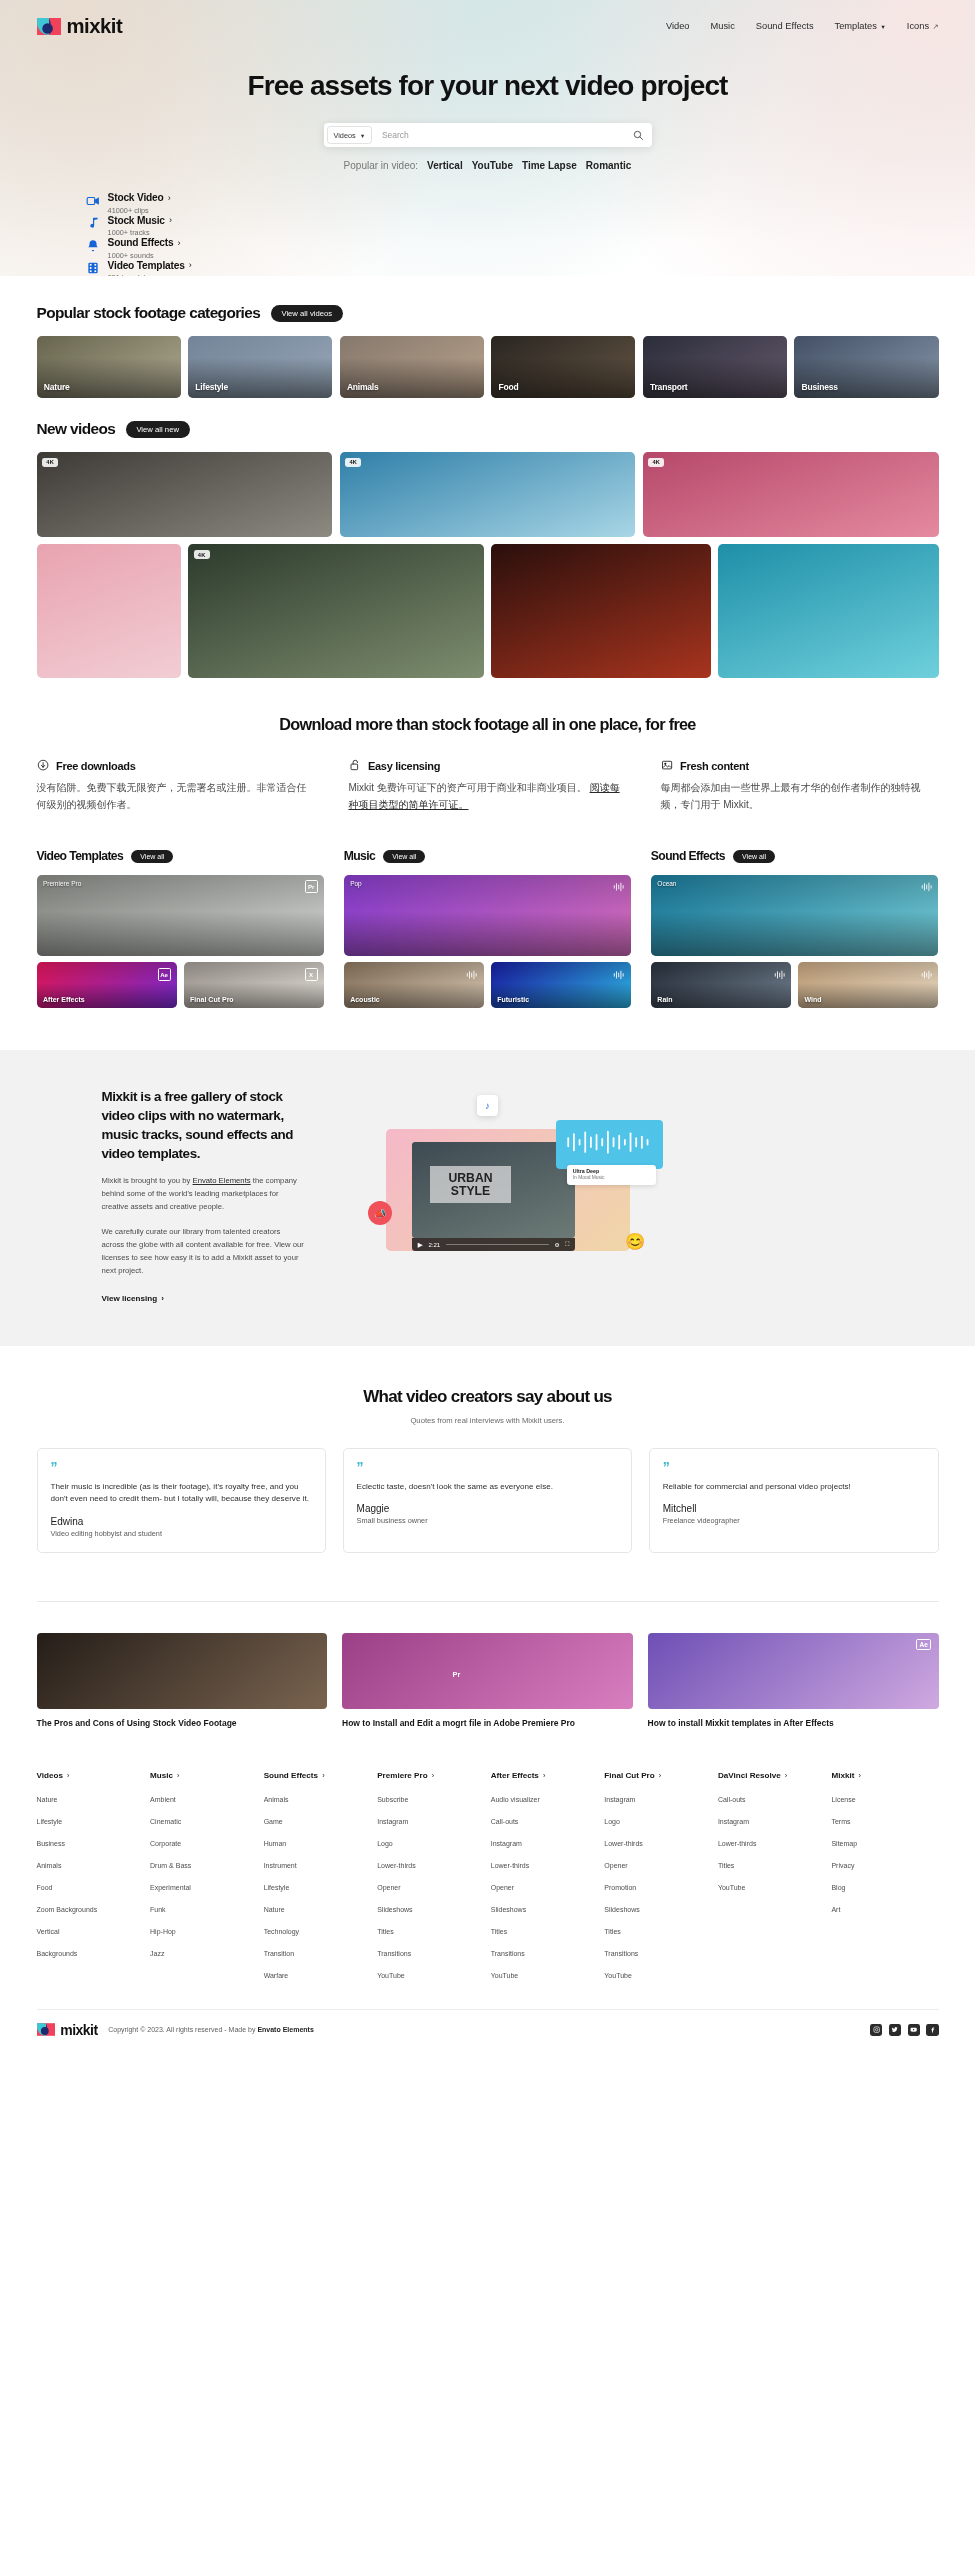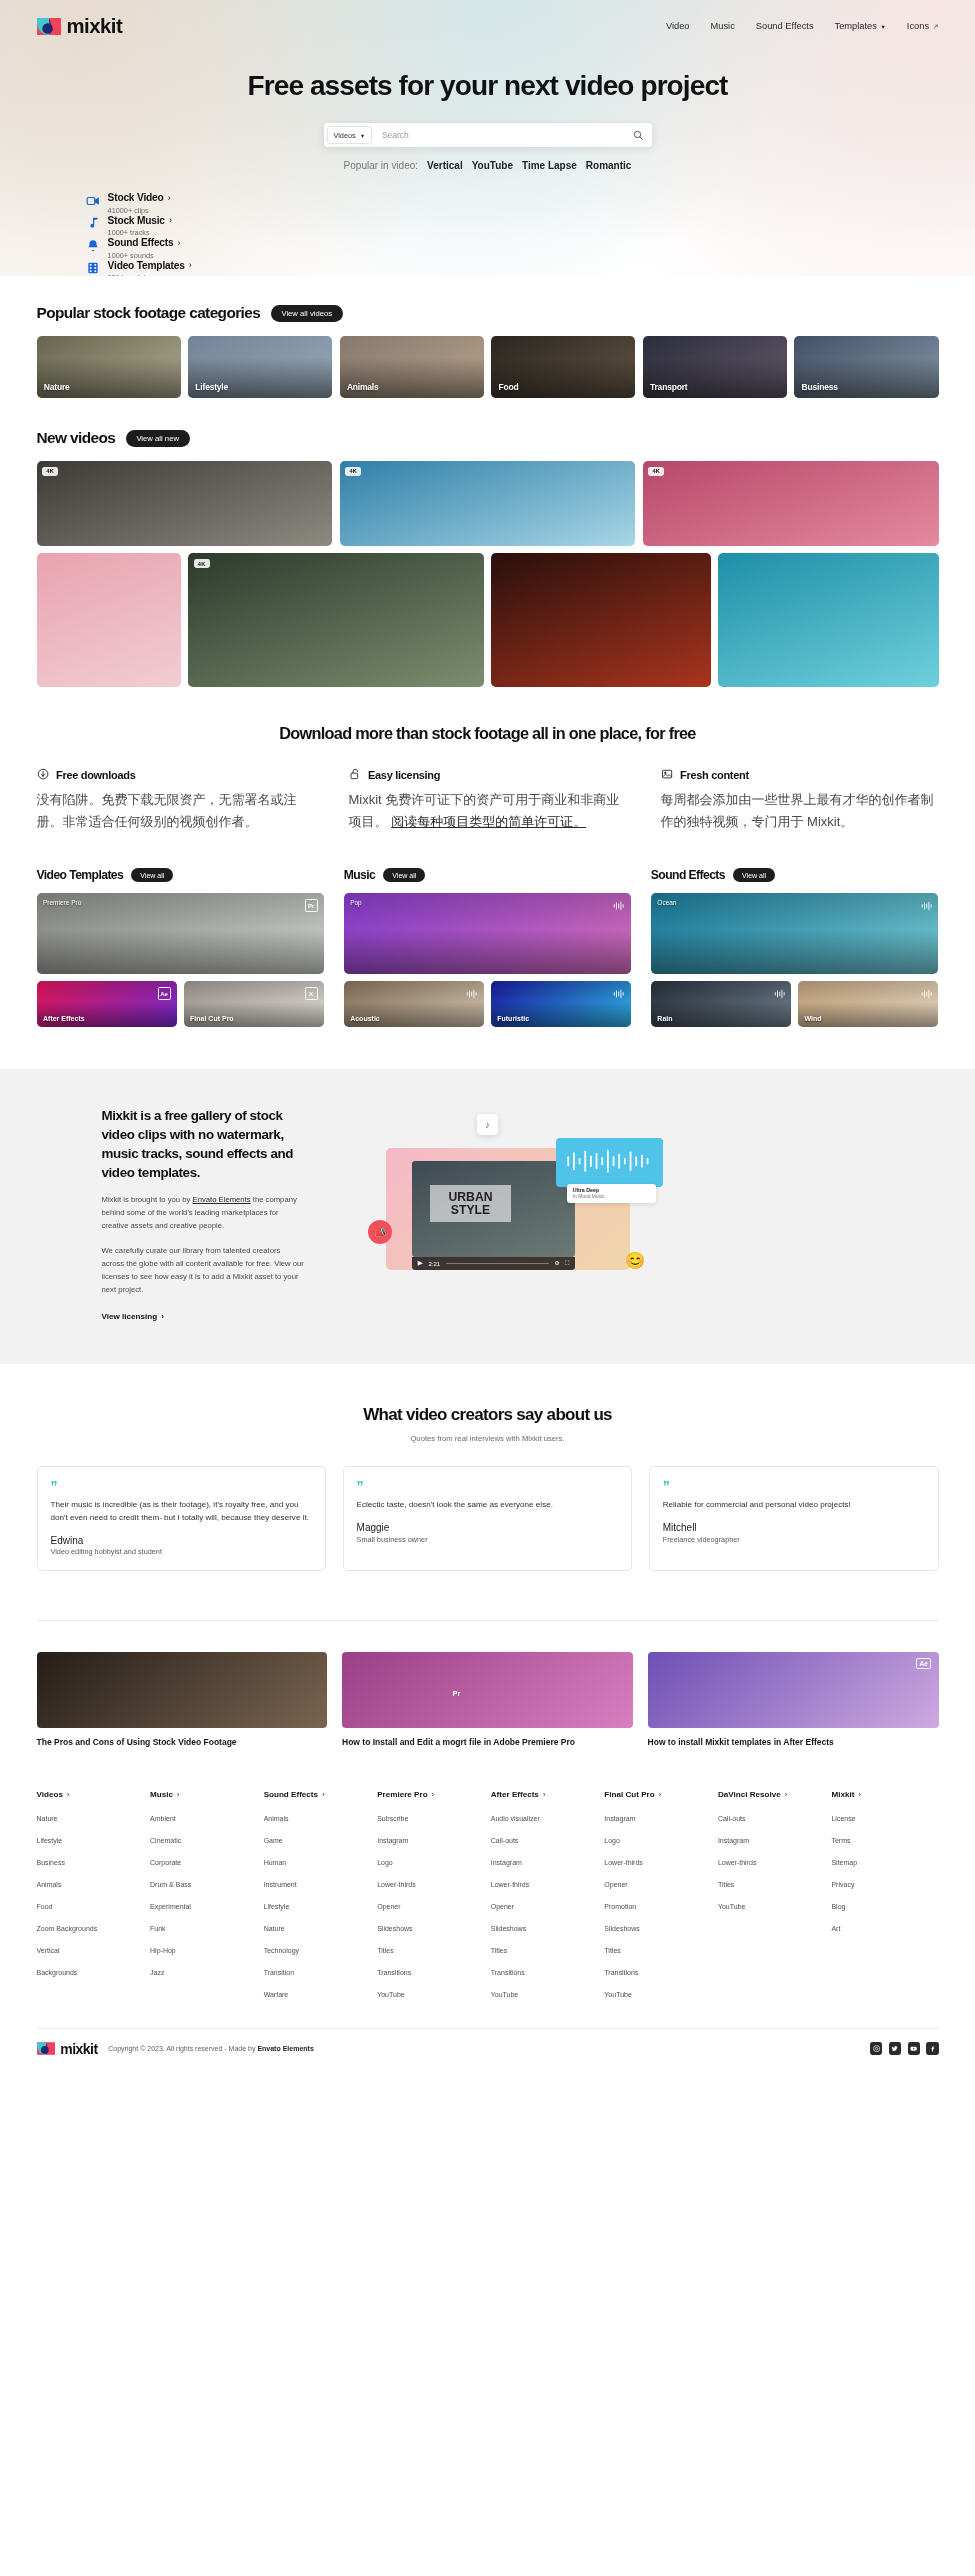--- a/index.html
+++ b/index.html
@@ -126,21 +126,21 @@
     letter-spacing: -0.7px; margin-top: 37px; color: #111;
   }
   .feat-grid {
     display: grid; grid-template-columns: repeat(3, 1fr); gap: 34px; margin-top: 24.4px;
   }
   .feat-head {
     display: flex; align-items: center; gap: 7.3px;
     font-size: 11px; font-weight: 700; letter-spacing: -0.3px; color: #111;
   }
   .feat-body {
-    font-size: 13px; color: #4a4a4a; line-height: 1.65; margin-top: 7.3px;
+    font-size: 10px; color: #4a4a4a; line-height: 1.65; margin-top: 7.3px;
   }
   .feat-body a { color: #2a2a2a; text-decoration: underline; }
 
   
   .assets {
     display: grid; grid-template-columns: repeat(3, 1fr); gap: 19.5px; margin-top: 36px;
   }
   .asset-col .sec-head { gap: 8.1px; }
   .asset-col .sec-title { font-size: 12.2px; }
   .asset-col .pill { font-size: 7px; padding: 3.3px 9px; }
@@ -389,21 +389,21 @@
       <div class="shade"></div>
       <span class="cat-label">Transport</span>
     </div>
     <div class="cat-tile" id="ct5" style="background: linear-gradient(150deg, rgb(70, 84, 106), rgb(142, 159, 179));">
       <div class="shade"></div>
       <span class="cat-label">Business</span>
     </div>
   </div>
 </section>
 
-<section class="wrap" style="margin-top:31px">
+<section class="wrap" style="margin-top:22px">
   <div class="sec-head">
     <h2 class="sec-title">New videos</h2>
     <button class="pill">View all new</button>
   </div>
   <div class="vid-grid">
     <div class="vid" id="nv0" style="grid-column: span 4; height: 85px; background: linear-gradient(160deg, rgb(61, 58, 54), rgb(141, 138, 130));">
       <span class="badge4k">4K</span>
     </div>
     <div class="vid" id="nv1" style="grid-column: span 4; height: 85px; background: linear-gradient(160deg, rgb(47, 127, 168), rgb(168, 214, 230));">
       <span class="badge4k">4K</span>

